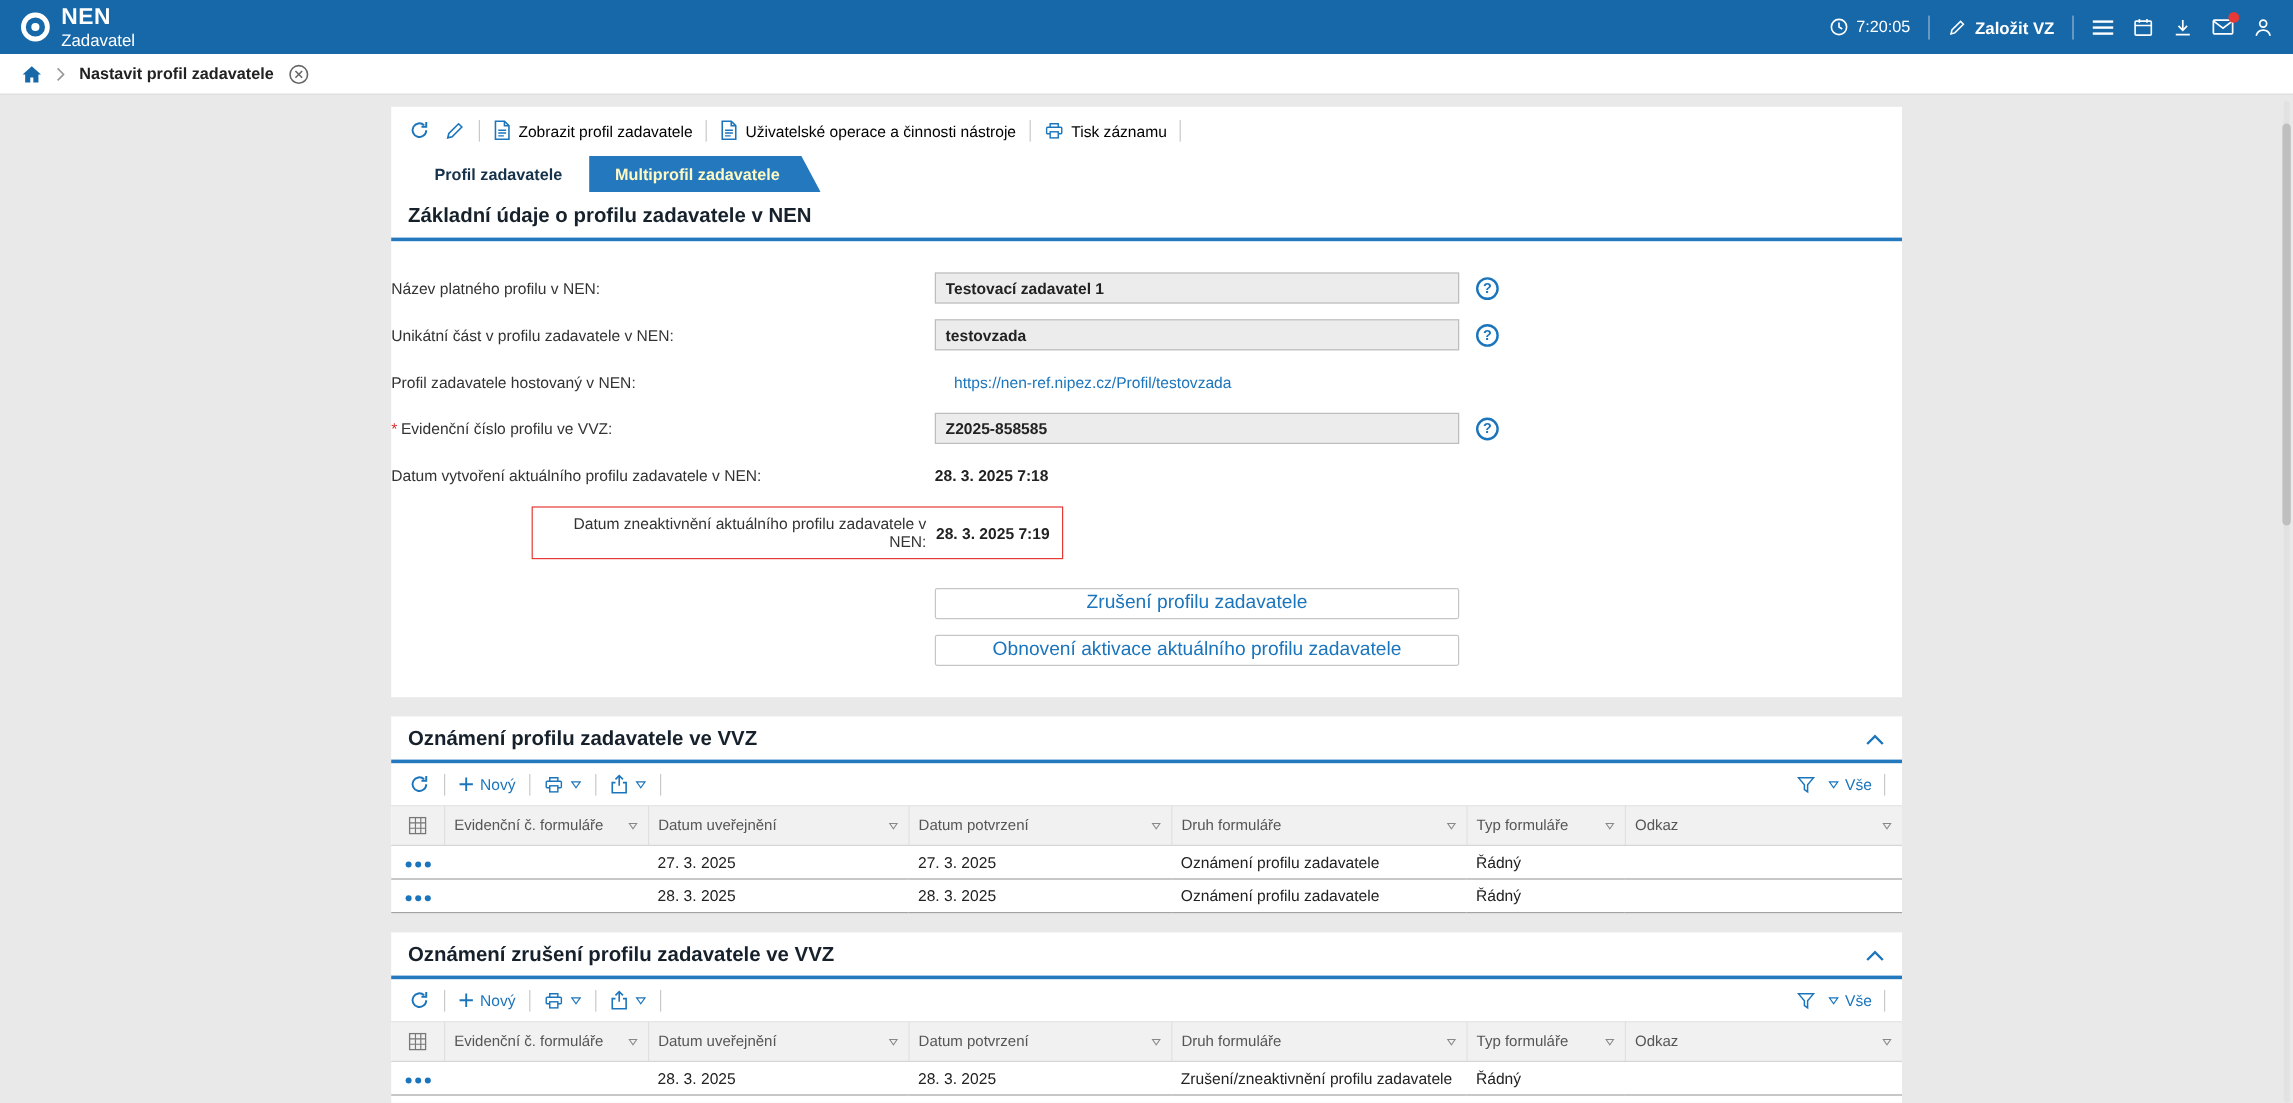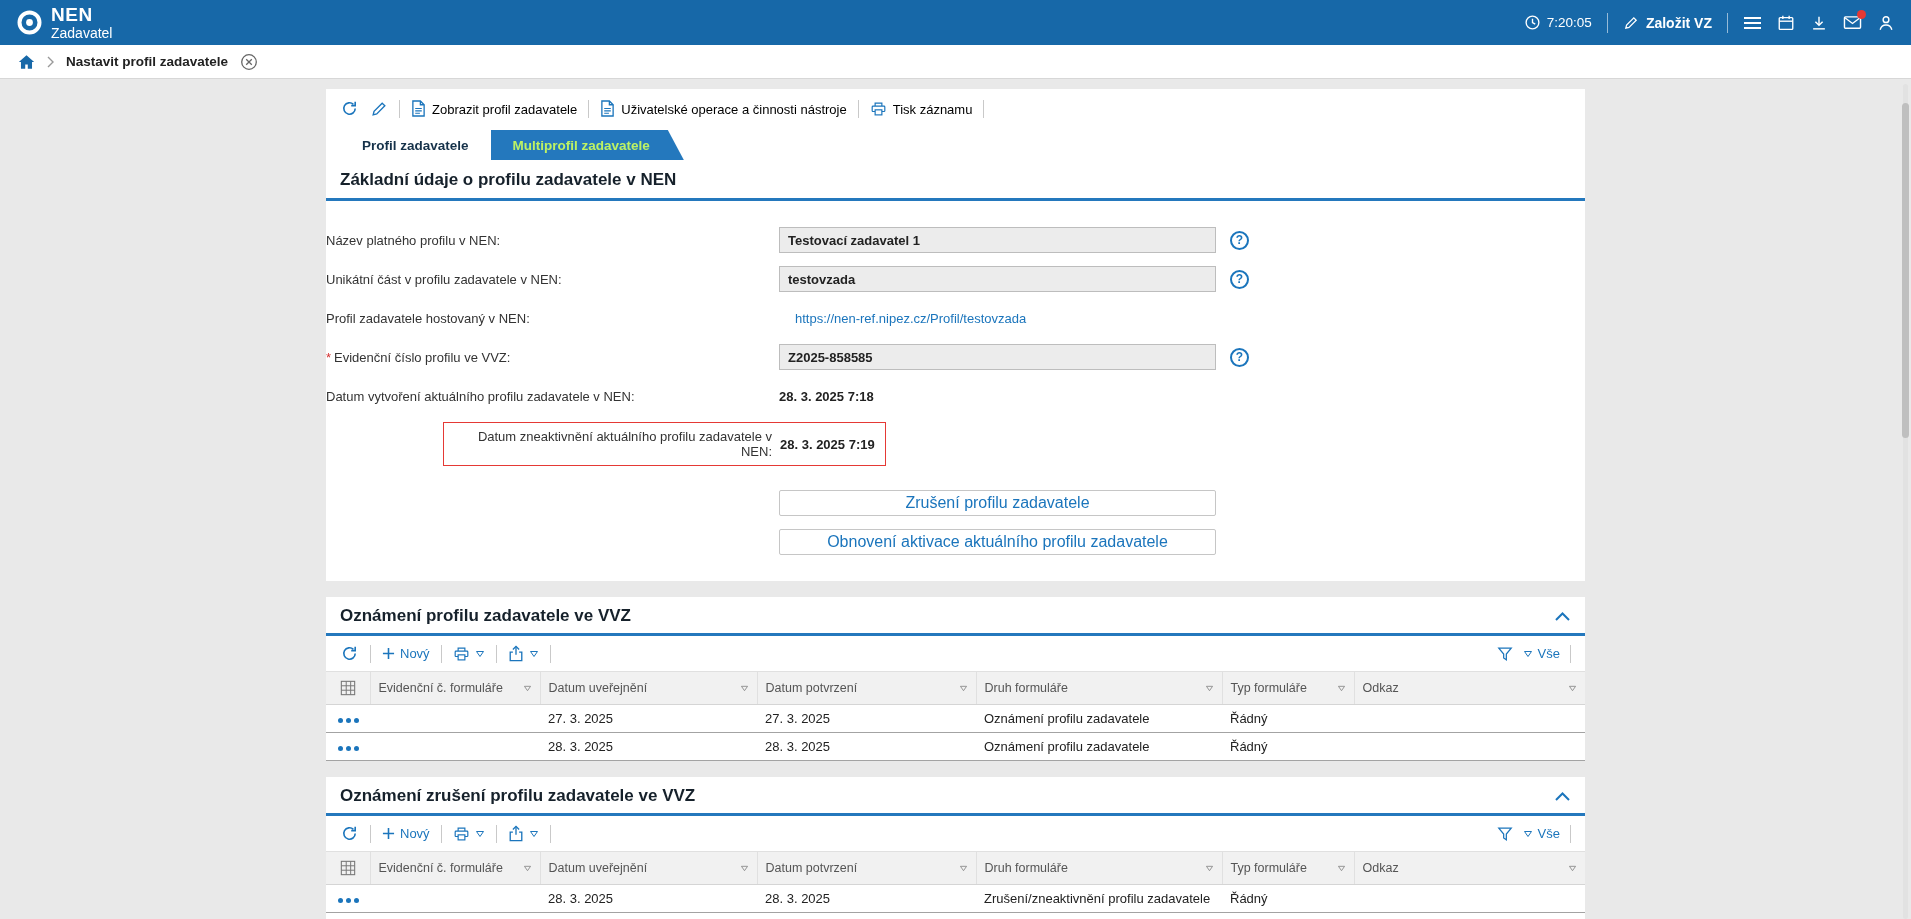--- a/index.html
+++ b/index.html
@@ -40,21 +40,21 @@
   
   .record-toolbar { display:flex; align-items:center; gap:11px; padding:10px 14px 6px; }
   .icon-btn { color:#1b75bc; display:flex; align-items:center; cursor:pointer; background:none; border:none; padding:0; }
   .vsep { width:1px; height:18px; background:#c9c9c9; }
   .tool-link { display:flex; align-items:flex-end; gap:6px; color:#000000; font-size:13px; text-decoration:none; cursor:pointer; }
   
   .tabs { display:flex; padding-left:14px; margin-top:6px; }
   .tab { height:30px; display:flex; align-items:center; padding:0 22px; font-size:13.5px; cursor:pointer; }
   .tab.active { font-weight:bold; color:#16324a; background:#fff; }
   .tab.blue {
-    background:#2478bd; color:#bef264; font-weight:bold; padding-right:34px;
+    background:#2478bd; color:#fef9c3; font-weight:bold; padding-right:34px;
     clip-path:polygon(0 0, calc(100% - 16px) 0, 100% 100%, 0 100%);
   }
   
   .section-title { margin:0; padding:10px 0 8px 14px; font-size:17px; font-weight:bold; color:#16212b; border-bottom:3px solid #2478bd; }
   
   .form { padding:26px 0 26px; }
   .frow { display:flex; align-items:center; min-height:26px; margin-bottom:13px; font-size:13px; }
   .flabel { width:445px; text-align:left; flex-shrink:0; color:#333; }
   .req { color:#d32f2f; margin-right:3px; }
   .fval { margin-left:8px; display:flex; align-items:center; }

